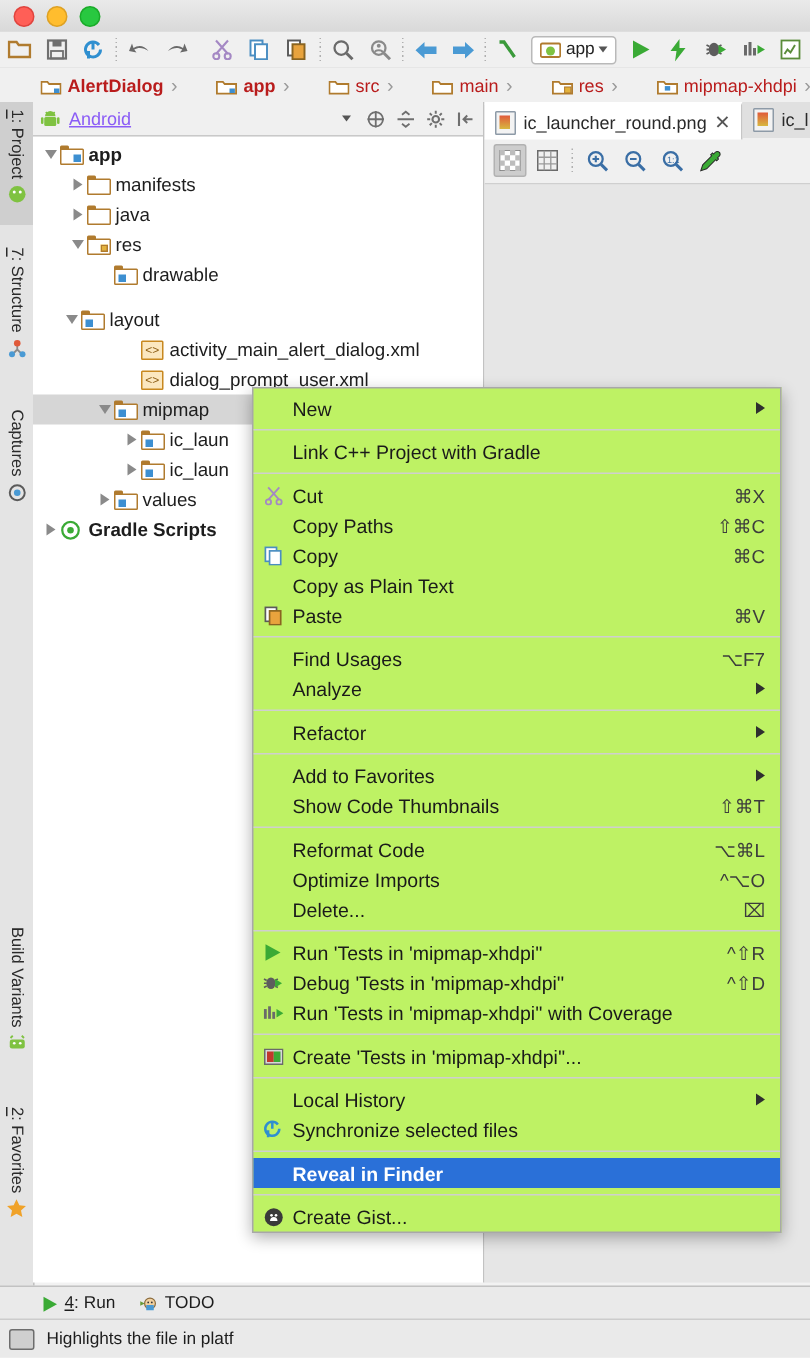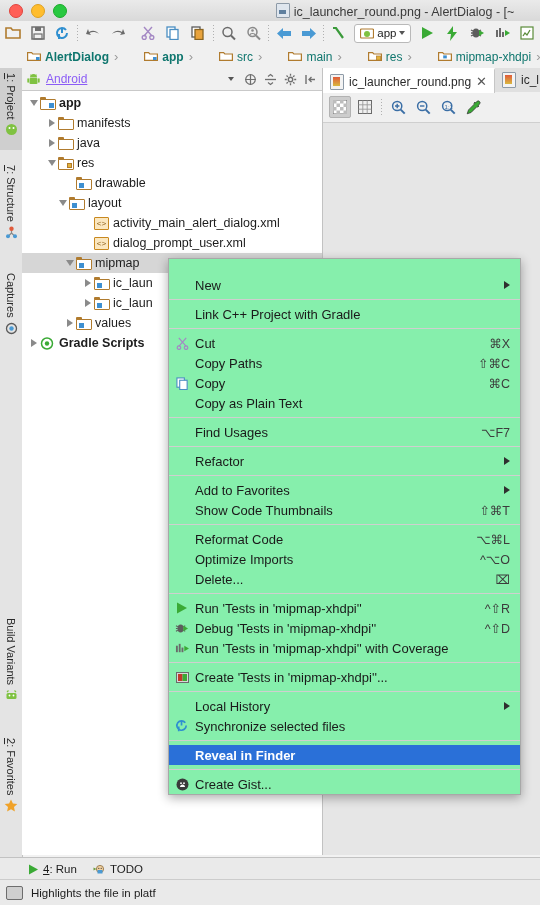--- a/index.html
+++ b/index.html
@@ -52,21 +52,21 @@
     font-size:11.5px;color:#222;
   }
   .cdown{width:0;height:0;border-left:3.5px solid transparent;border-right:3.5px solid transparent;border-top:4px solid #555;}
 
   
   .crumbs{
     position:absolute;left:0;top:45px;width:540px;height:23px;
     background:#f0f0f0;border-bottom:1px solid #c9c9c9;
     display:flex;align-items:center;padding-left:6px;
   }
-  .crumb{display:flex;align-items:center;gap:4px;font-size:12px;color:#0f766e;white-space:nowrap;padding-left:21px;}
+  .crumb{display:flex;align-items:flex-end;gap:4px;font-size:12px;color:#b91c1c;white-space:nowrap;padding-left:21px;}
   .crumb.bold{font-weight:bold;}
   .csep{color:#9a9a9a;margin:0 5px;font-size:13px;}
 
   
   .vstrip{
     position:absolute;left:0;top:68px;width:22px;height:810px;
     background:#e4e4e4;border-right:1px solid #c2c2c2;
   }
   .vtab{
     position:absolute;left:0;width:22px;
@@ -141,24 +141,24 @@
   .statusbar{
     position:absolute;left:0;bottom:0;width:540px;height:25px;
     background:#eaeaea;border-top:1px solid #cccccc;
     display:flex;align-items:center;gap:8px;padding-left:6px;font-size:11.5px;color:#1d1d1d;
   }
   .monico{width:15px;height:12px;border:1.5px solid #6d6d6d;border-radius:2px;background:#cfcfcf;}
 
   
   .ctxmenu{
     position:absolute;left:168px;top:258px;width:351px;
-    background:#86efac;
+    background:#bef264;
     border:1px solid #a8a8a8;
     box-shadow:0 3px 10px rgba(0,0,0,0.32);
-    padding:16px 0 0 0;
+    padding:3px 0 0 0;
     font-size:13px;color:#1a1a1a;
     z-index:50;
   }
   .mi{height:20px;display:flex;align-items:center;position:relative;padding:0 10px 0 0;}
   .mi .mico{width:26px;display:flex;align-items:center;justify-content:center;flex:0 0 26px;}
   .mi .mlbl{flex:1;white-space:nowrap;}
   .mi .macc{color:#3c3c3c;font-size:12.5px;margin-left:14px;white-space:nowrap;}
   .mi .marrow{width:0;height:0;border-top:4.5px solid transparent;border-bottom:4.5px solid transparent;border-left:6px solid #2f2f2f;margin-left:10px;}
   .mi.hl{background:#2a70d8;color:#fff;}
   .mi.hl .mlbl{font-weight:bold;}
@@ -168,23 +168,20 @@
 <body>
 
 <div id="app">
 
   <div class="titlebar">
     <div class="traffic">
       <div class="dot red"></div>
       <div class="dot yellow"></div>
       <div class="dot green"></div>
     </div>
-    <div class="title-text">
-      <span class="title-ico"></span><span>ic_launcher_round.png - AlertDialog - [~</span>
-    </div>
   </div>
 
   <div class="toolbar">
     <div class="tb">
       <svg width="16" height="14" viewBox="0 0 16 14">
           <path d="M1 2h5l1.5 2H15v8H1z" fill="none" stroke="#b07b2e" stroke-width="1.6"></path>
         </svg>
     </div>
     <div class="tb">
       <svg width="14" height="14" viewBox="0 0 14 14">
@@ -495,21 +492,21 @@
 
       <div class="row" style="padding-left:54px;">
         <span class="fld">
             <span class="t"></span>
             <span class="b"></span>
             <span class="m blue" style="left:3px;right:auto;"></span>
           </span>
         <span class="ilbl">drawable</span>
       </div>
 
-      <div class="row" style="padding-left:35px;">
+      <div class="row" style="padding-left:20px;margin-top:10px;">
         <span class="tw">
             <span class="tri open"></span>
           </span>
         <span class="fld">
             <span class="t"></span>
             <span class="b"></span>
             <span class="m blue" style="left:3px;right:auto;"></span>
           </span>
         <span class="ilbl">layout</span>
       </div>
@@ -713,26 +710,41 @@
           </svg>
       </span>
       <span class="mlbl">Copy</span>
       <span class="macc">⌘C</span>
     </div>
     <div class="mi">
       <span class="mico"></span>
       <span class="mlbl">Copy as Plain Text</span>
       <span class="macc"></span>
     </div>
+    <div class="mi">
+      <span class="mico">
+        <svg width="13" height="13" viewBox="0 0 14 14">
+            <rect x="1" y="1" width="8" height="10" fill="#fff" stroke="#5b5b5b" stroke-width="1.2"></rect>
+            <rect x="4" y="3.5" width="8" height="10" fill="#e8a33d" stroke="#8a6420" stroke-width="1.2"></rect>
+          </svg>
+      </span>
+      <span class="mlbl">Paste</span>
+      <span class="macc">⌘V</span>
+    </div>
     <div class="msep"></div>
 
     <div class="mi">
       <span class="mico"></span>
       <span class="mlbl">Find Usages</span>
       <span class="macc">⌥F7</span>
+    </div>
+    <div class="mi">
+      <span class="mico"></span>
+      <span class="mlbl">Analyze</span>
+      <span class="marrow"></span>
     </div>
     <div class="msep"></div>
 
     <div class="mi">
       <span class="mico"></span>
       <span class="mlbl">Refactor</span>
       <span class="marrow"></span>
     </div>
     <div class="msep"></div>
 

